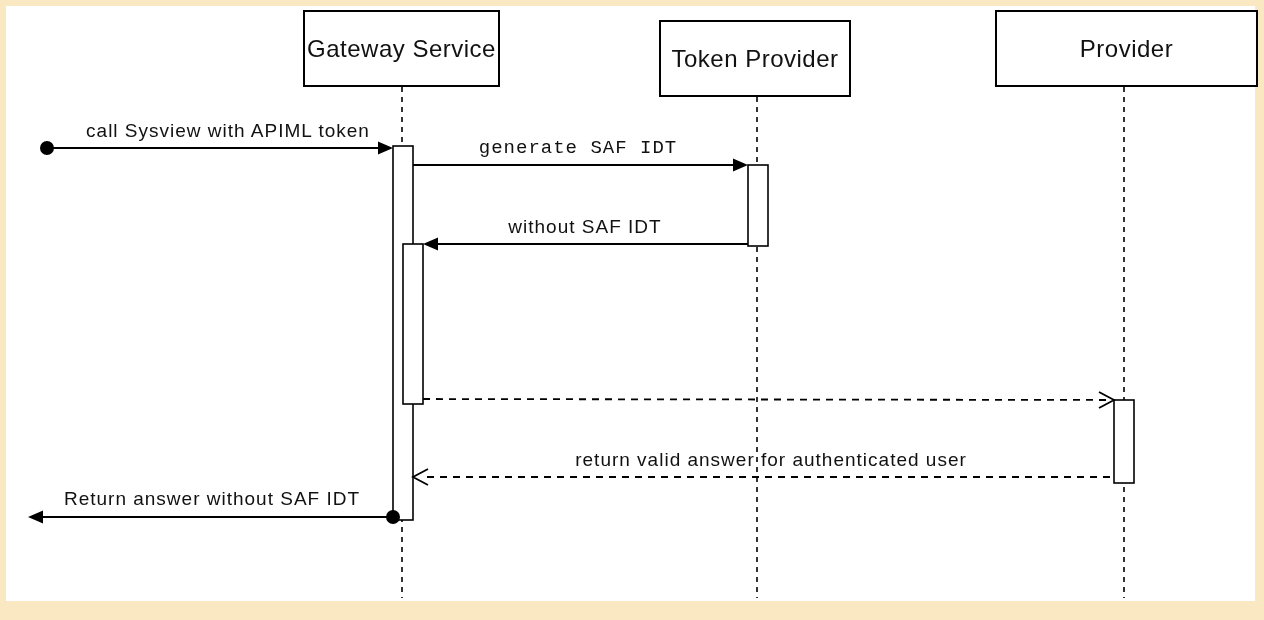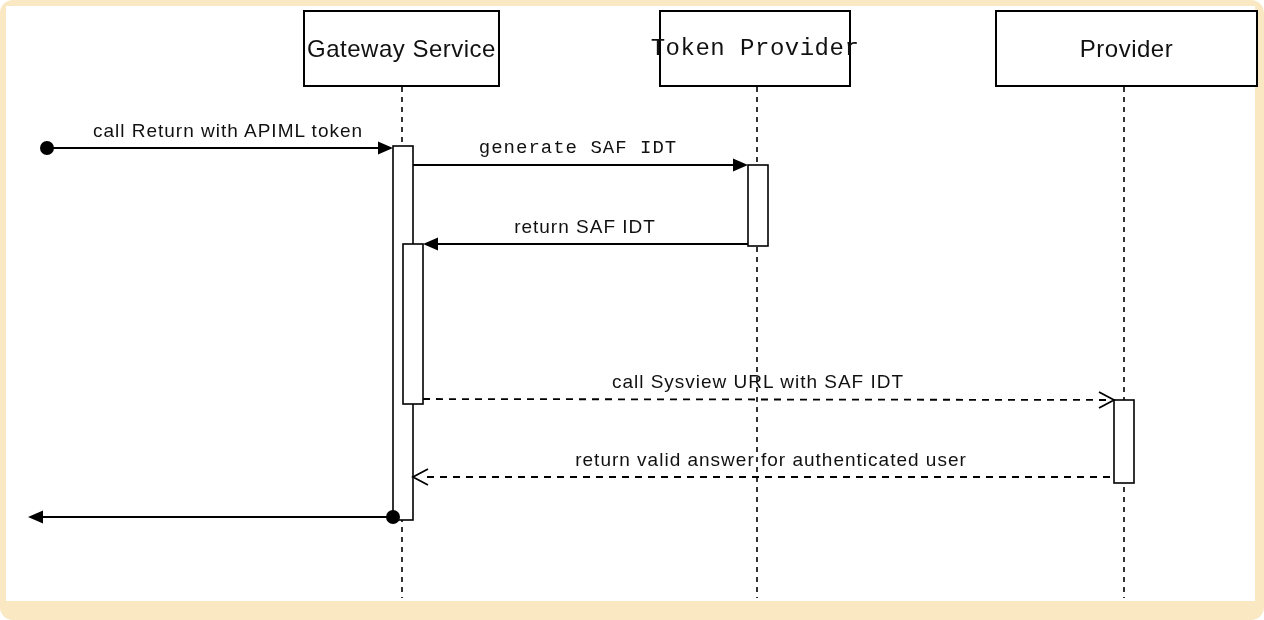--- a/index.html
+++ b/index.html
@@ -4,21 +4,20 @@
 <style>
   html, body { margin: 0; padding: 0; }
   body { font-family: "Liberation Sans", sans-serif; background: #ffffff; }
 
   .frame {
     position: relative;
     width: 1264px;
     height: 620px;
     background: #f9e8c2; 
     overflow: hidden;
-    border-radius: 13px;
   }
   .canvas {
     position: absolute;
     left: 6px; top: 6px;
     width: 1249px; height: 595px;
     background: #ffffff;
   }
   svg.diagram-layer {
     position: absolute;
     left: 0; top: 0;
@@ -34,21 +33,21 @@
     display: flex;
     align-items: center;
     justify-content: center;
     z-index: 3;
     font-size: 24px;
     letter-spacing: 0.5px;
     color: #111111;
     white-space: nowrap;
   }
   .actor-gateway { left: 303px; top: 10px; width: 197px; height: 77px; }
-  .actor-token   { left: 659px; top: 10px; width: 192px; height: 77px; font-family: Liberation Mono, monospace; }
+  .actor-token   { left: 659px; top: 20px; width: 192px; height: 77px; }
   .actor-sysview { left: 995px; top: 10px; width: 263px; height: 77px; }
 
   .msg-label {
     position: absolute;
     transform: translateX(-50%);
     z-index: 3;
     font-size: 19px;
     letter-spacing: 1px;
     color: #111111;
     white-space: nowrap;
@@ -102,18 +101,18 @@
   <div class="actor-box actor-gateway">
     <span>Gateway Service</span>
   </div>
   <div class="actor-box actor-token">
     <span>Token Provider</span>
   </div>
   <div class="actor-box actor-sysview">
     <span>Provider</span>
   </div>
 
-  <div class="msg-label m1">call Return with APIML token</div>
+  <div class="msg-label m1">call Sysview with APIML token</div>
   <div class="msg-label m2">generate SAF IDT</div>
-  <div class="msg-label m3">return SAF IDT</div>
-  <div class="msg-label m4">call Sysview URL with SAF IDT</div>
+  <div class="msg-label m3">without SAF IDT</div>
   <div class="msg-label m5">return valid answer for authenticated user</div>
+  <div class="msg-label m6">Return answer without SAF IDT</div>
 </div>
 
 </body></html>

